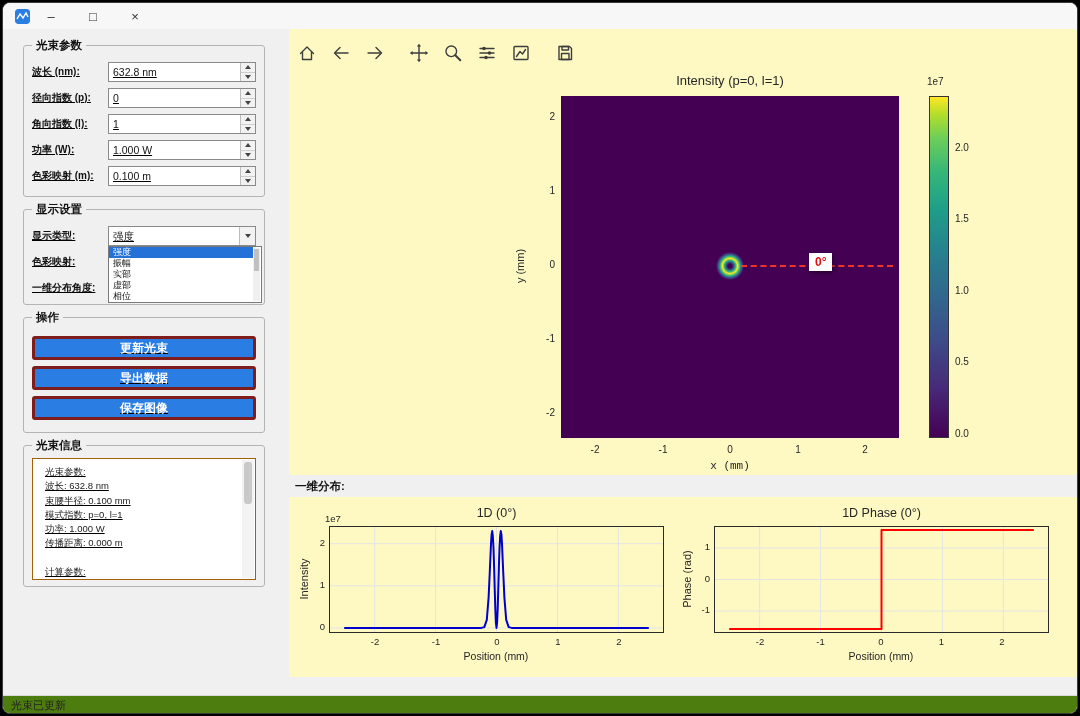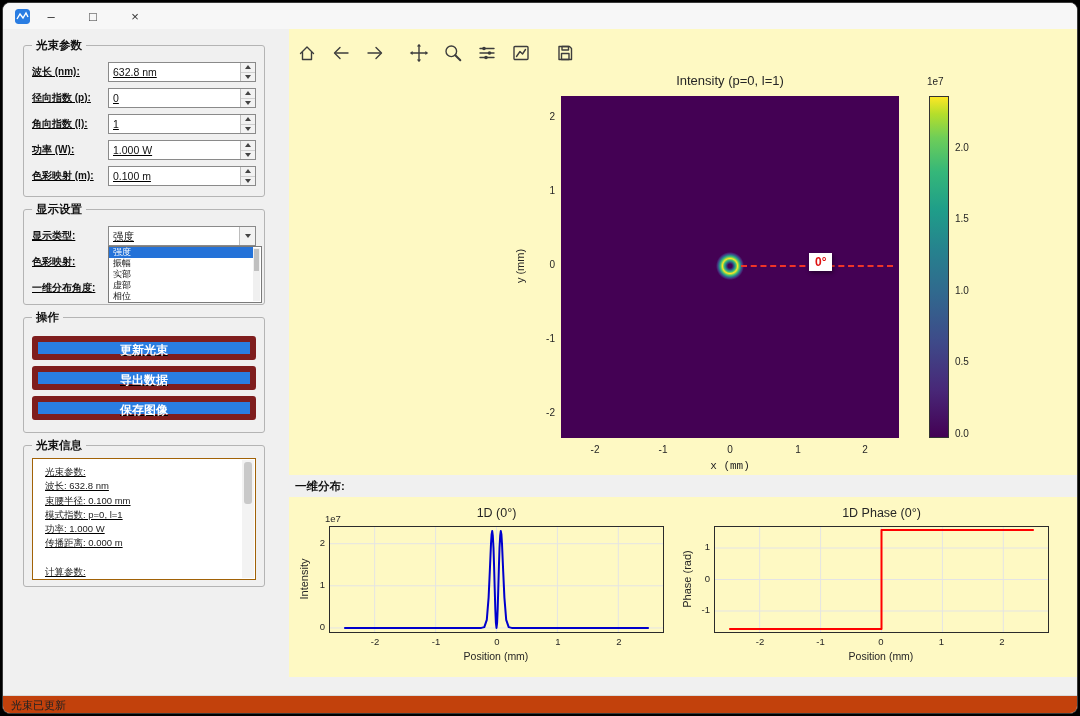--- a/index.html
+++ b/index.html
@@ -10,21 +10,21 @@
   
   .titlebar { height:26px; background:#f7f7f7; display:flex; align-items:center; }
   .app-icon { width:15px; height:15px; margin-left:12px; border-radius:3px; flex-shrink:0; }
   .title-text { font-size:12px; color:#222; margin-left:8px; flex:1; white-space:nowrap; overflow:hidden; }
   .win-btn { width:42px; height:26px; display:flex; align-items:center; justify-content:center;
              font-size:13px; color:#333; }
   
   .content { display:flex; height:666px; }
   .sidebar { width:286px; padding:16px 24px 0 20px; flex-shrink:0; overflow:hidden;text-decoration:underline; }
   .main { flex:1; background:#fef9c3; position:relative; margin-bottom:18px; }
-  .statusbar { height:20px; background:#c2410c; border-top:1px solid #d9d9d9;
+  .statusbar { height:20px; background:#4d7c0f; border-top:1px solid #d9d9d9;
                font-size:11px; color:#222; line-height:19px; padding-left:8px; }
   
   .groupbox { position:relative; border:1px solid #b4b4b4; border-radius:3px;
               padding:12px 8px 6px 8px; margin-bottom:12px; }
   .legend { position:absolute; top:-8px; left:8px; background:#f0f0f0; padding:0 4px;
             font-size:11.5px; font-weight:bold; color:#111; }
   .param-row { display:flex; align-items:center; height:24px; margin:2px 0; }
   .param-label { width:76px; font-size:10px; font-weight:bold; color:#111; flex-shrink:0; }
   .spinbox { flex:1; display:flex; height:20px; background:#fff; border:1px solid #8a8a8a; }
   .spin-value { flex:1; font-size:10.5px; color:#111; padding:3px 4px; white-space:nowrap; overflow:hidden; }
@@ -39,21 +39,21 @@
   .combo-value { flex:1; font-size:10.5px; color:#111; padding:3px 4px; }
   .combo-btn { width:16px; background:#f2f2f2; border-left:1px solid #bdbdbd;
                display:flex; align-items:center; justify-content:center; }
   .dropdown { position:absolute; left:84px; top:36px; width:154px; background:#fff;
               border:1px solid #7a7a7a; z-index:30; padding-right:8px; }
   .dd-item { height:11px; line-height:11px; font-size:9px; padding:0 4px; color:#111; white-space:nowrap; }
   .dd-item.selected { background:#2472d8; color:#fff; }
   .dd-scroll { position:absolute; right:1px; top:1px; bottom:1px; width:7px; background:#f0f0f0; }
   .dd-thumb { position:absolute; left:1px; top:1px; width:5px; height:22px; background:#c0c0c0; }
   .action-btn { display:block; width:100%; height:24px; margin:6px 0; background:#2a7de2;
-                border:6px solid #7f1d1d; border-radius:3px; color:#fff; font-weight:bold;
+                border:3px solid #7f1d1d; border-radius:3px; color:#fff; font-weight:bold;
                 font-size:12px; font-family:"Liberation Sans","DejaVu Sans",sans-serif; }
   .info-box { position:relative; background:#fff; border:1px solid #a16207; height:122px; overflow:hidden; }
   .info-text { font-size:9.5px; line-height:1.5; color:#222; padding:6px 16px 0 12px; white-space:pre-line; }
   .info-scroll { position:absolute; right:1px; top:1px; bottom:1px; width:12px; background:#f3f3f3; }
   .info-thumb { position:absolute; left:2px; top:2px; width:8px; height:42px; background:#c9c9c9; border-radius:3px; }
   
   .toolbar { position:absolute; left:6px; top:12px; display:flex; gap:10px; align-items:center; }
   .tool-btn { width:24px; height:24px; display:flex; align-items:center; justify-content:center; border-radius:3px; }
   .tool-btn svg { stroke:#3d3d3d; fill:none; stroke-width:1.4; stroke-linecap:round; stroke-linejoin:round; }
   .gap { margin-left:10px; }

